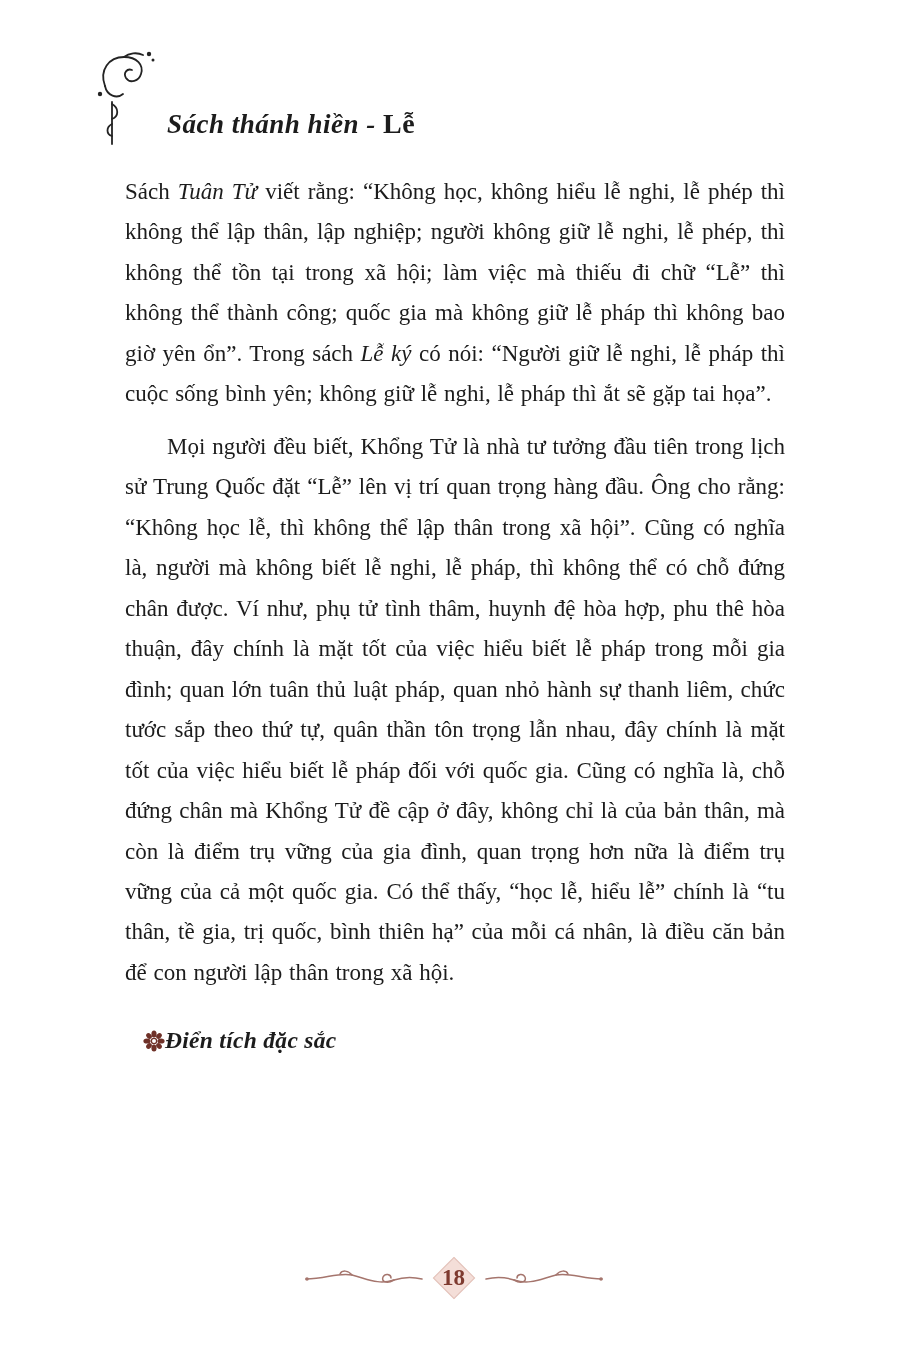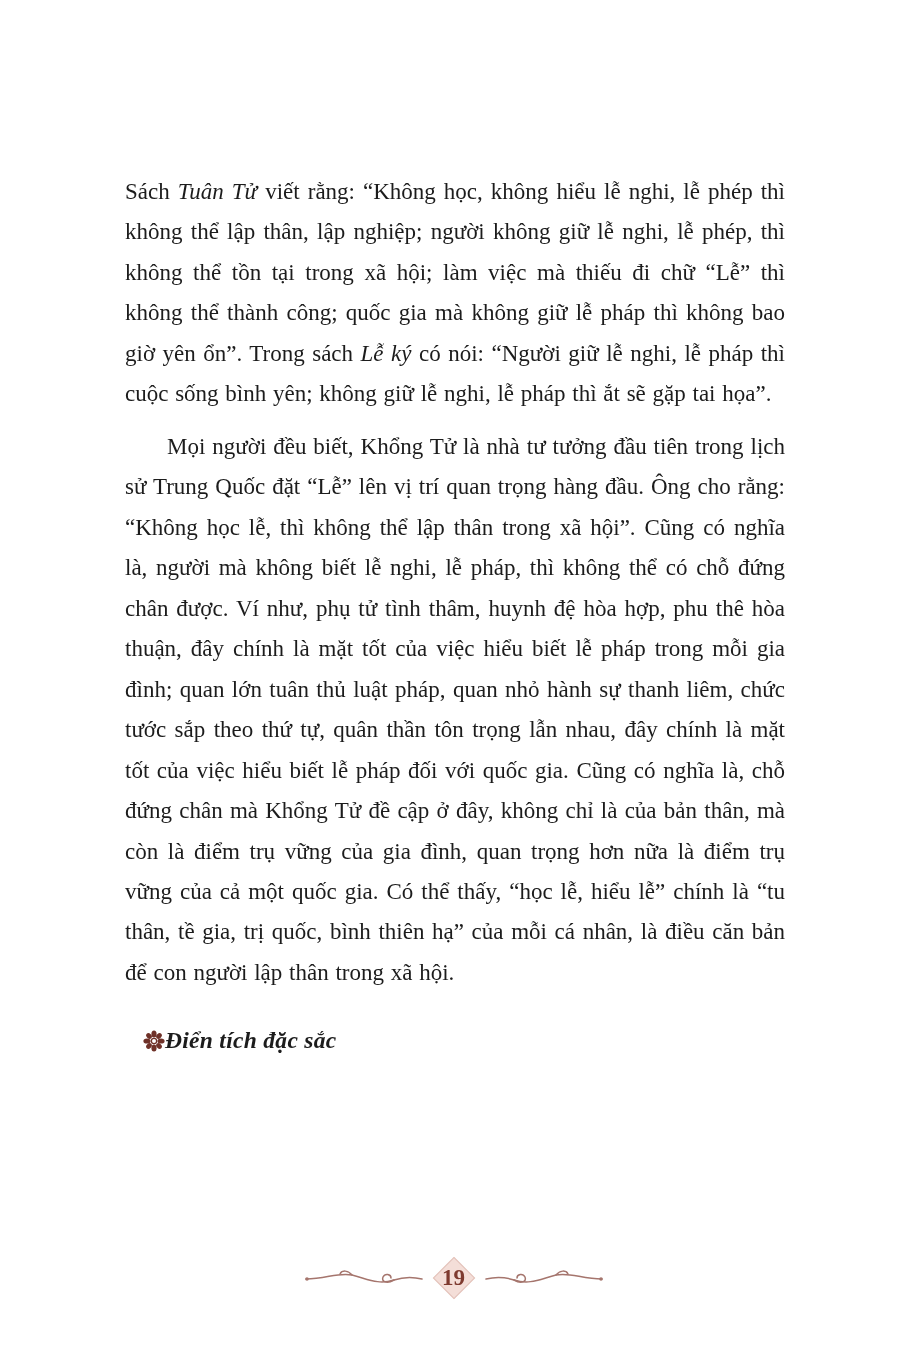--- a/index.html
+++ b/index.html
@@ -95,20 +95,38 @@
     color:#7e3a2f;
   }
   .flourish{display:block;flex:0 0 auto;}
   .flourish.right{transform:scaleX(-1);}
 </style>
 </head>
 <body>
 
 <div class="page">
 
+  <div class="header">
+    <svg class="corner-ornament" width="62" height="96" viewBox="0 0 62 96" aria-hidden="true">
+      <g stroke="#232323" fill="none" stroke-width="1.8" stroke-linecap="round">
+        <path d="M10 36 C 4 20, 14 7, 29 7 C 42 7, 49 15, 46 24 C 44 31, 35 34, 31 28 C 28 23, 32 18, 37 20"></path>
+        <path d="M10 36 C 12 46, 22 49, 28 44"></path>
+        <path d="M29 7 C 34 3, 42 2, 48 5"></path>
+        <path d="M17 52 L 17 94"></path>
+        <path d="M17 54 C 24 58, 24 66, 17 69"></path>
+        <path d="M17 74 C 11 77, 11 84, 17 86"></path>
+      </g>
+      <g fill="#232323" stroke="none">
+        <circle cx="54" cy="4" r="2.2"></circle>
+        <circle cx="5" cy="44" r="2.2"></circle>
+        <circle cx="58" cy="10" r="1.5"></circle>
+      </g>
+    </svg>
+    <p class="header-title"><span class="script">Sách thánh hiền - </span><span class="emph">Lễ</span></p>
+  </div>
 
   <div class="content">
     <p class="para"><span>Sách </span><span class="it">Tuân Tử</span><span> viết rằng: “Không học, không hiểu lễ nghi, lễ phép thì không thể lập thân, lập nghiệp; người không giữ lễ nghi, lễ phép, thì không thể tồn tại trong xã hội; làm việc mà thiếu đi chữ “Lễ” thì không thể thành công; quốc gia mà không giữ lễ pháp thì không bao giờ yên ổn”. Trong sách </span><span class="it">Lễ ký</span><span> có nói: “Người giữ lễ nghi, lễ pháp thì cuộc sống bình yên; không giữ lễ nghi, lễ pháp thì ắt sẽ gặp tai họa”.</span></p>
     <p class="para indent"><span>Mọi người đều biết, Khổng Tử là nhà tư tưởng đầu tiên trong lịch sử Trung Quốc đặt “Lễ” lên vị trí quan trọng hàng đầu. Ông cho rằng: “Không học lễ, thì không thể lập thân trong xã hội”. Cũng có nghĩa là, người mà không biết lễ nghi, lễ pháp, thì không thể có chỗ đứng chân được. Ví như, phụ tử tình thâm, huynh đệ hòa hợp, phu thê hòa thuận, đây chính là mặt tốt của việc hiểu biết lễ pháp trong mỗi gia đình; quan lớn tuân thủ luật pháp, quan nhỏ hành sự thanh liêm, chức tước sắp theo thứ tự, quân thần tôn trọng lẫn nhau, đây chính là mặt tốt của việc hiểu biết lễ pháp đối với quốc gia. Cũng có nghĩa là, chỗ đứng chân mà Khổng Tử đề cập ở đây, không chỉ là của bản thân, mà còn là điểm trụ vững của gia đình, quan trọng hơn nữa là điểm trụ vững của cả một quốc gia. Có thể thấy, “học lễ, hiểu lễ” chính là “tu thân, tề gia, trị quốc, bình thiên hạ” của mỗi cá nhân, là điều căn bản để con người lập thân trong xã hội.</span></p>
 
     <div class="section-line">
       <svg class="flower" width="22" height="22" viewBox="0 0 22 22" aria-hidden="true">
         <g fill="#6f3128">
           <ellipse cx="11" cy="4" rx="2.6" ry="3.6"></ellipse>
           <ellipse cx="11" cy="18" rx="2.6" ry="3.6"></ellipse>
@@ -132,21 +150,21 @@
       <g stroke="#a5756d" fill="none" stroke-width="1.5" stroke-linecap="round">
         <path d="M2 14 C 22 14, 34 7, 48 10 C 64 14, 74 20, 90 15 C 102 11, 110 12, 118 14"></path>
         <path d="M90 15 C 83 19, 77 17, 79 12 C 81 8, 87 9, 87 13"></path>
         <path d="M48 10 C 44 5, 38 5, 36 9"></path>
       </g>
       <circle cx="3" cy="14" r="1.8" fill="#a5756d"></circle>
     </svg>
 
     <div class="pagenum-box">
       <span class="pagenum-diamond"></span>
-      <span class="pagenum">19</span>
+      <span class="pagenum">18</span>
     </div>
 
     <svg class="flourish right" width="120" height="26" viewBox="0 0 120 26" aria-hidden="true">
       <g stroke="#a5756d" fill="none" stroke-width="1.5" stroke-linecap="round">
         <path d="M2 14 C 22 14, 34 7, 48 10 C 64 14, 74 20, 90 15 C 102 11, 110 12, 118 14"></path>
         <path d="M90 15 C 83 19, 77 17, 79 12 C 81 8, 87 9, 87 13"></path>
         <path d="M48 10 C 44 5, 38 5, 36 9"></path>
       </g>
       <circle cx="3" cy="14" r="1.8" fill="#a5756d"></circle>
     </svg>

